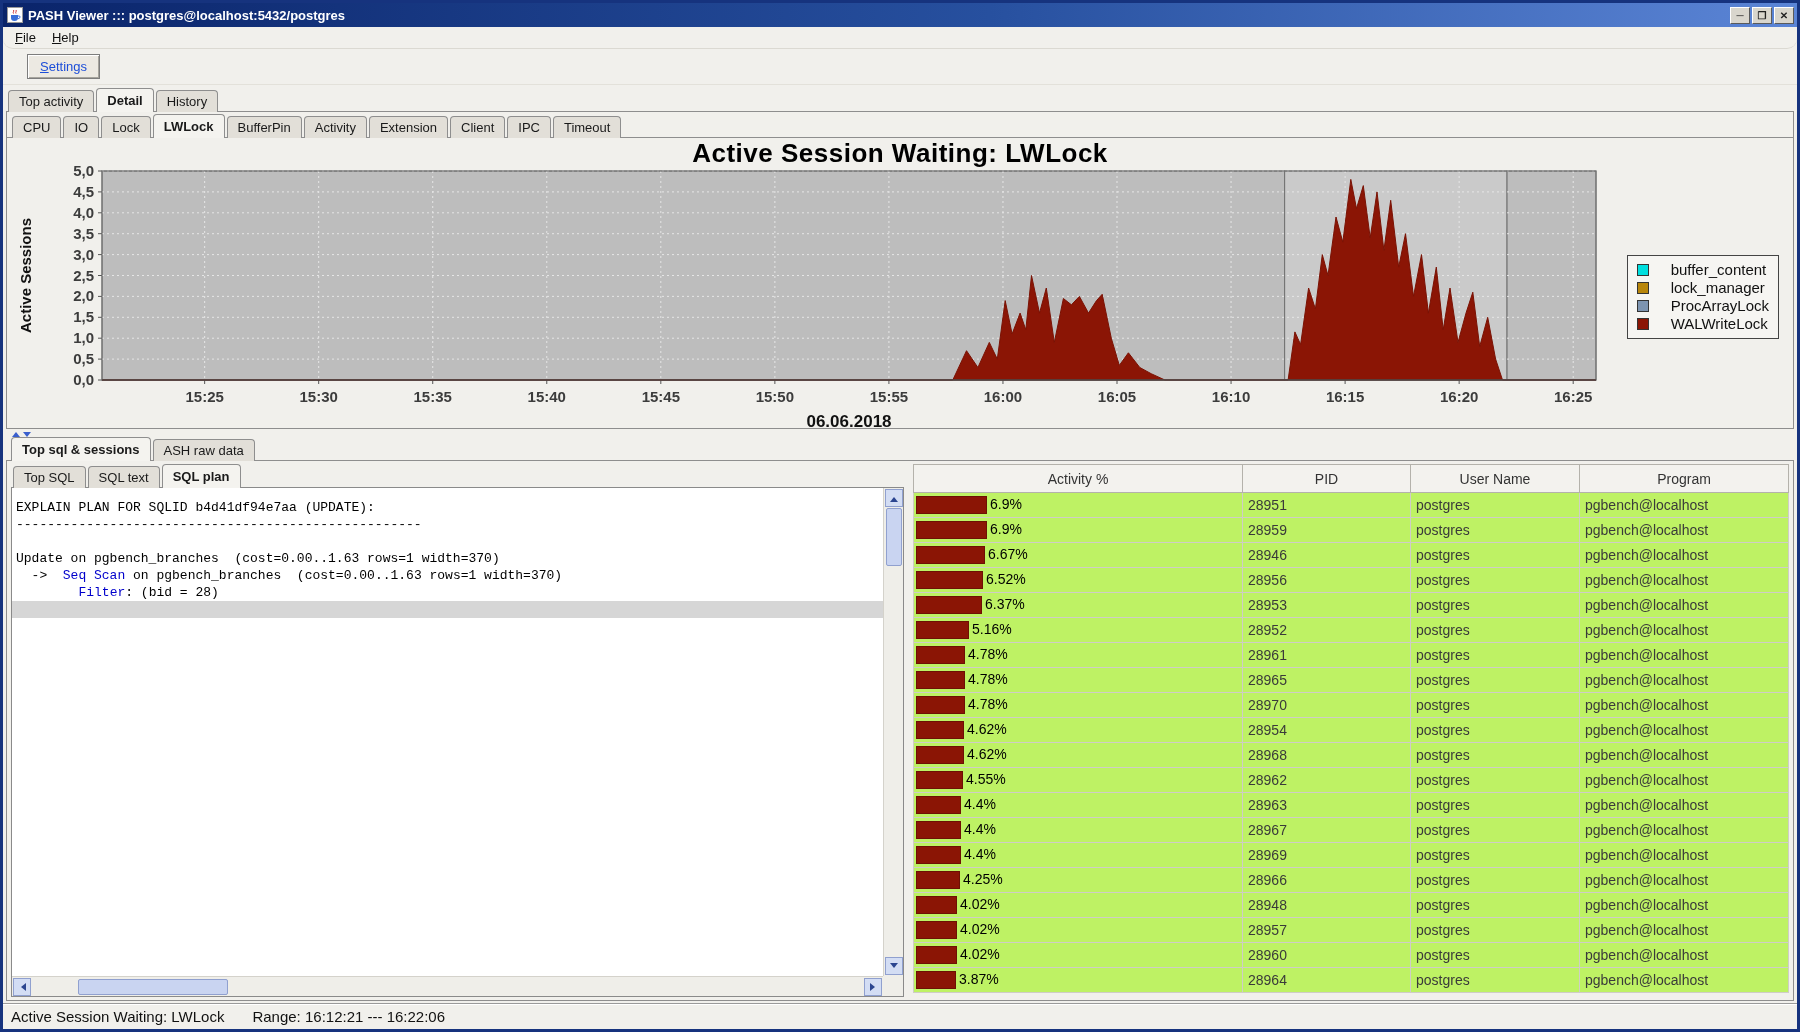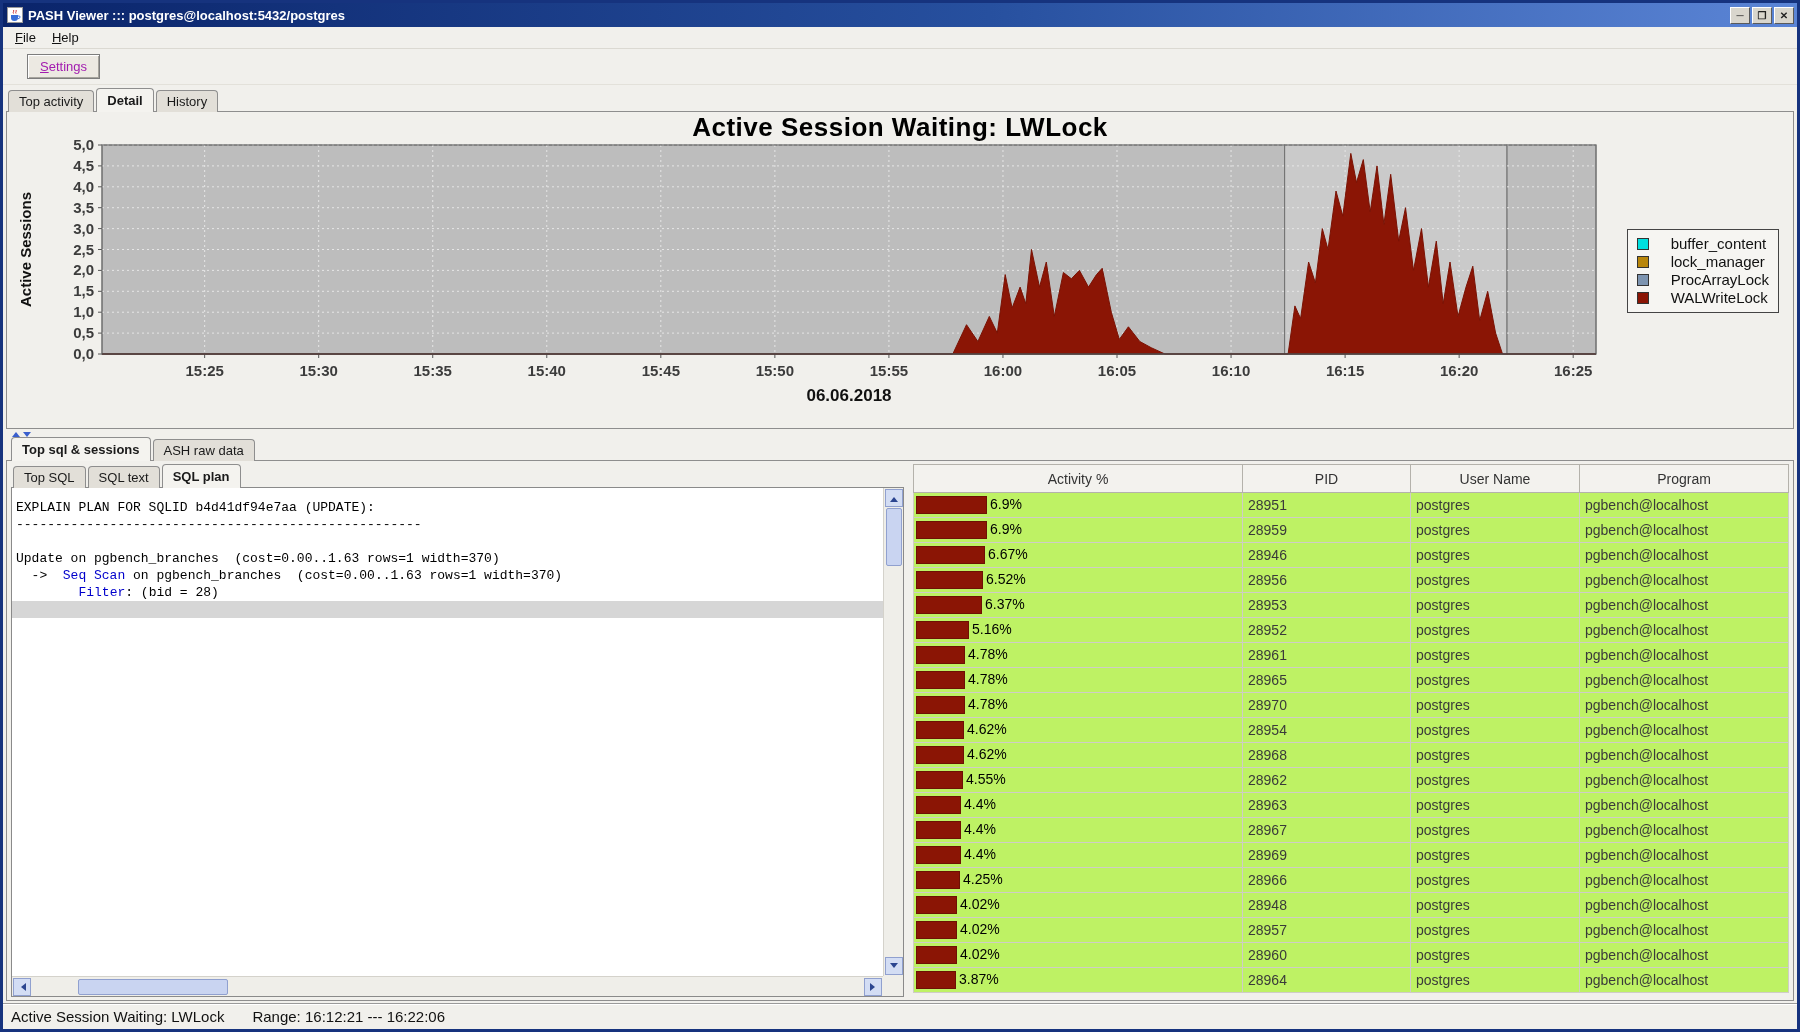--- a/index.html
+++ b/index.html
@@ -13,25 +13,25 @@
   .titlebar { height:24px; flex:0 0 24px; background:linear-gradient(90deg,#0a246a,#27509f 55%,#5b85d6);
               display:flex; align-items:center; padding:0 3px 0 4px; gap:5px; }
   .titlebar .title { color:#fff; font-size:13px; font-weight:bold; flex:1; white-space:nowrap; overflow:hidden; }
   .winbtns { display:flex; gap:2px; }
   .winbtn { width:20px; height:17px; background:#d9d6cd; border:1px solid; border-color:#ffffff #5a5a5a #5a5a5a #ffffff;
             font-size:10px; line-height:15px; text-align:center; color:#222; font-weight:bold; cursor:default; }
   .app-icon { width:16px; height:16px; display:inline-block; }
 
   
   .menubar { height:22px; flex:0 0 22px; display:flex; align-items:center; padding-left:4px;
-             border-bottom:1px solid #dbd9d2; background:#f1f0ec; }
+             border-bottom:1px solid #dbd9d2; background:#f1f0ec;border-radius:10px; }
   .menu-item { font-size:13px; padding:2px 8px; color:#111; }
   .toolbar { height:36px; flex:0 0 36px; display:flex; align-items:center; padding-left:24px;
              border-bottom:1px solid #e3e1da; }
-  .btn { font-family:inherit; font-size:13px; color:#a21caf; padding:4px 12px; background:#ece9e2;
+  .btn { font-family:inherit; font-size:13px; color:#1d4ed8; padding:4px 12px; background:#ece9e2;
          border:1px solid #7d7d7d; box-shadow:inset 1px 1px 0 #fff, inset -1px -1px 0 #a6a49d; }
 
   
   .tabrow { display:flex; align-items:flex-end; padding-left:5px; position:relative; z-index:2; }
   .tab { font-size:13px; color:#1a1a1a; background:#e2dfd8; border:1px solid #8e8e8e; border-bottom:none;
          border-radius:4px 4px 0 0; padding:3px 10px; margin-right:2px; margin-bottom:-1px; white-space:nowrap; }
   .tab.selected { background:#f4f3ef; font-weight:bold; padding-top:4px; padding-bottom:4px; }
   .maintabs { flex:0 0 26px; height:26px; }
 
   
@@ -135,20 +135,32 @@
     <button class="btn" id="settings-btn"><u>S</u>ettings</button>
   </div>
 
   <div class="tabrow maintabs" id="main-tabs">
       <span class="tab">Top activity</span>
       <span class="tab selected">Detail</span>
       <span class="tab">History</span>
     </div>
 
   <div class="detail-pane">
+    <div class="tabrow waittabs" id="wait-tabs">
+        <span class="tab">CPU</span>
+        <span class="tab">IO</span>
+        <span class="tab">Lock</span>
+        <span class="tab selected">LWLock</span>
+        <span class="tab">BufferPin</span>
+        <span class="tab">Activity</span>
+        <span class="tab">Extension</span>
+        <span class="tab">Client</span>
+        <span class="tab">IPC</span>
+        <span class="tab">Timeout</span>
+      </div>
     <div class="chart-area">
       <div class="chart-title">Active Session Waiting: LWLock</div>
       <svg id="chart-svg" width="1786" height="264">
           <rect x="95" y="5" width="1182.6549618320612" height="209" fill="#bdbdbd" stroke="#6f6f6f"></rect>
           <rect x="1277.6549618320612" y="5" width="222.38931297709928" height="209" fill="#cacaca" stroke="#6f6f6f"></rect>
           <rect x="1500.0442748091605" y="5" width="88.95572519083953" height="209" fill="#bdbdbd" stroke="#6f6f6f"></rect>
           <line x1="95" y1="193.1" x2="1589" y2="193.1" stroke="#e6e6e6" stroke-dasharray="2 3"></line>
           <line x1="95" y1="172.2" x2="1589" y2="172.2" stroke="#e6e6e6" stroke-dasharray="2 3"></line>
           <line x1="95" y1="151.3" x2="1589" y2="151.3" stroke="#e6e6e6" stroke-dasharray="2 3"></line>
           <line x1="95" y1="130.4" x2="1589" y2="130.4" stroke="#e6e6e6" stroke-dasharray="2 3"></line>

